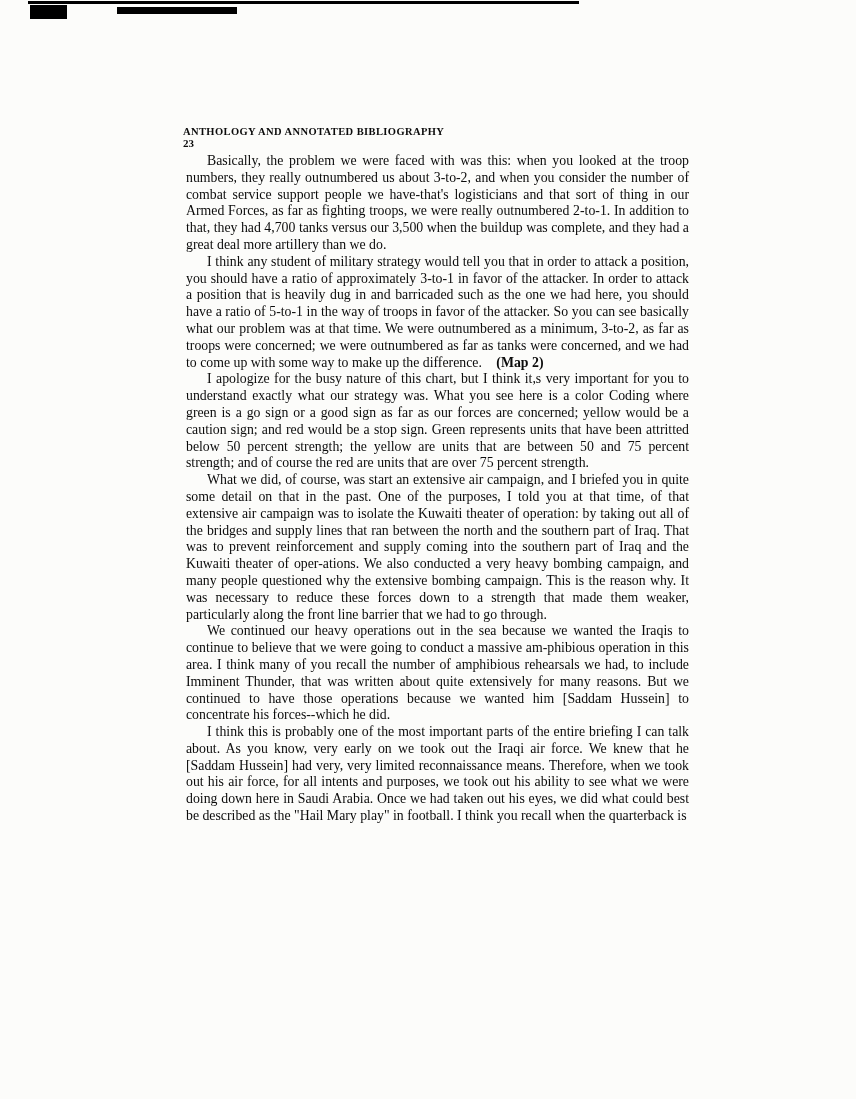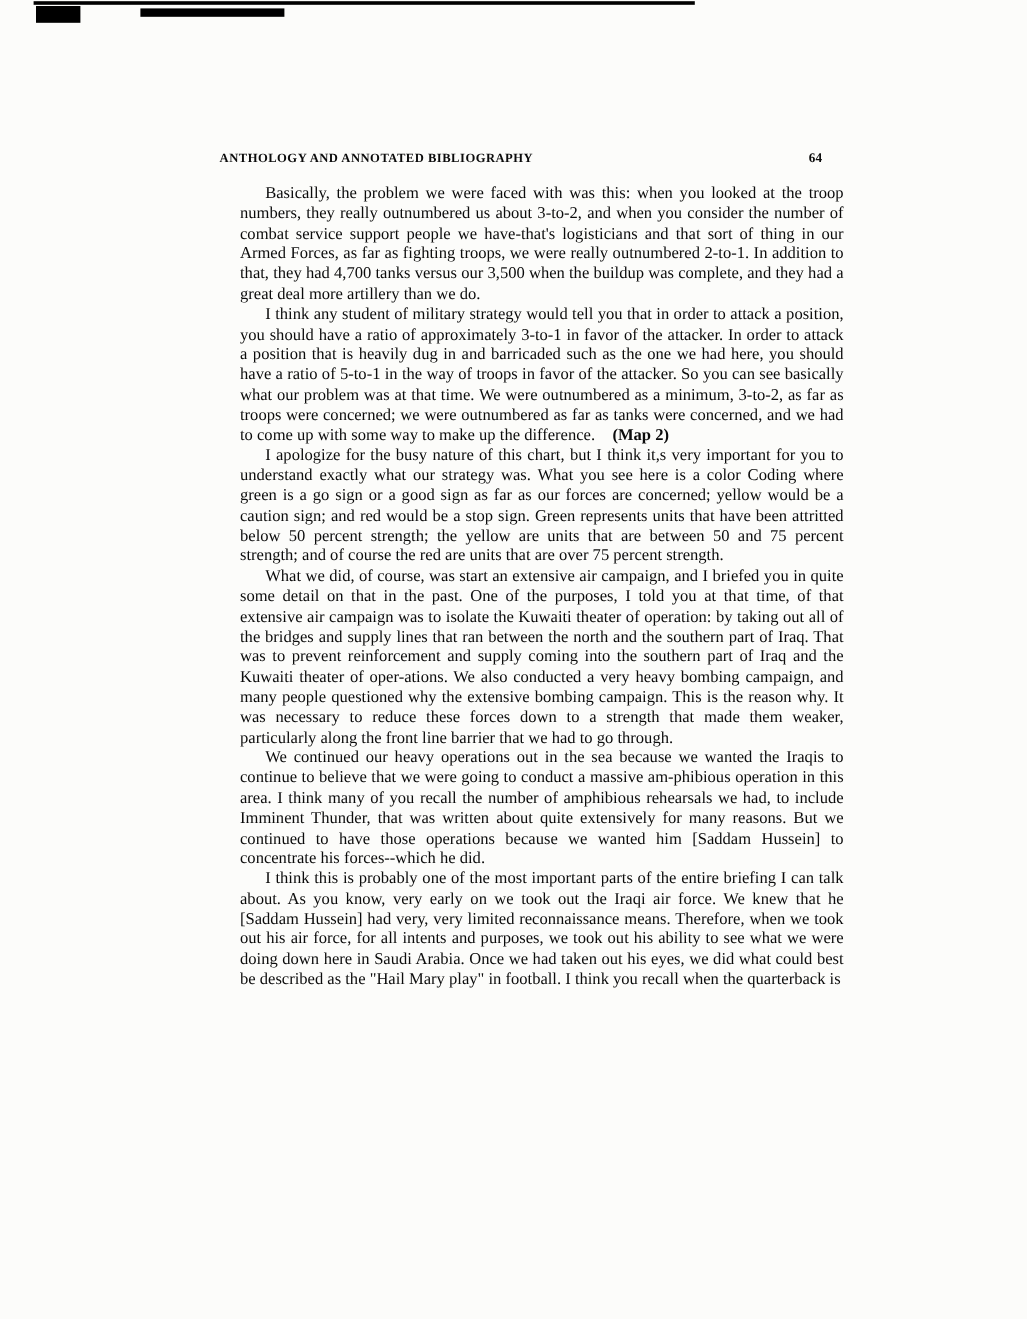--- a/index.html
+++ b/index.html
@@ -18,34 +18,35 @@
   .artifact-bar       { left: 117px; top: 7px;  width: 120px; height: 7px; }
 
   .page-header {
     position: absolute;
     left: 183px;
     top: 126px;
     width: 502px;
     display: flex;
     justify-content: space-between;
     align-items: baseline;
+    flex-direction: column;
   }
   .header-title {
     font-size: 10.5px;
     font-weight: bold;
     letter-spacing: 0.4px;
   }
   .page-number {
     font-size: 11px;
     font-weight: bold;
   }
 
   .body-text {
     position: absolute;
-    left: 200px;
+    left: 186px;
     top: 153px;
     width: 503px;
     font-size: 13.8px;
     line-height: 16.8px;
     text-align: justify;
   }
   .body-text p {
     margin: 0;
     text-indent: 21px;
   }
@@ -53,21 +54,21 @@
 </style>
 </head>
 <body>
 
 <div class="scan-artifact artifact-topline"></div>
 <div class="scan-artifact artifact-block"></div>
 <div class="scan-artifact artifact-bar"></div>
 
 <div class="page-header">
   <span class="header-title">ANTHOLOGY AND ANNOTATED BIBLIOGRAPHY</span>
-  <span class="page-number">64</span>
+  <span class="page-number">23</span>
 </div>
 
 <div class="body-text">
   <p><span>Basically, the problem we were faced with was this: when you looked at the troop numbers, they really outnumbered us about 3-to-2, and when you consider the number of combat service support people we have-that's logisticians and that sort of thing in our Armed Forces, as far as fighting troops, we were really outnumbered 2-to-1.  In addition to that, they had 4,700 tanks versus our 3,500 when the buildup was complete, and they had a great deal more artillery than we do.</span><span class="bold-suffix"></span></p>
   <p><span>I think any student of military strategy would tell you that in order to attack a position, you should have a ratio of approximately 3-to-1 in favor of the attacker. In order to attack a position that is heavily dug in and barricaded such as the one we had here, you should have a ratio of 5-to-1 in the way of troops in favor of the attacker.  So you can see basically what our problem was at that time.  We were outnumbered as a minimum, 3-to-2, as far as troops were concerned; we were outnumbered as far as tanks were concerned, and we had to come up with some way to make up the difference. </span><span class="bold-suffix">(Map 2)</span></p>
   <p><span>I apologize for the busy nature of this chart, but I think it,s very important for you to understand exactly what our strategy was. What you see here is a color Coding where green is a go sign or a good sign as far as our forces are concerned; yellow would be a caution sign; and red would be a stop sign. Green represents units that have been attritted below 50 percent strength; the yellow are units that are between 50 and 75 percent strength; and of course the red are units that are over 75 percent strength.</span><span class="bold-suffix"></span></p>
   <p><span>What we did, of course, was start an extensive air campaign, and I briefed you in quite some detail on that in the past. One of the purposes, I told you at that time, of that extensive air campaign was to isolate the Kuwaiti theater of operation: by taking out all of the bridges and supply lines that ran between the north and the southern part of Iraq.  That was to prevent reinforcement and supply coming into the southern part of Iraq and the Kuwaiti theater of oper-ations.  We also conducted a very heavy bombing campaign, and many people questioned why the extensive bombing campaign.  This is the reason why.  It was necessary to reduce these forces down to a strength that made them weaker, particularly along the front line barrier that we had to go through.</span><span class="bold-suffix"></span></p>
   <p><span>We continued our heavy operations out in the sea because we wanted the Iraqis to continue to believe that we were going to conduct a massive am-phibious operation in this area. I think many of you recall the number of amphibious rehearsals we had, to include Imminent Thunder, that was written about quite extensively for many reasons.  But we continued to have those operations because we wanted him [Saddam Hussein] to concentrate his forces--which he did.</span><span class="bold-suffix"></span></p>
   <p><span>I think this is probably one of the most important parts of the entire briefing I can talk about.  As you know, very early on we took out the Iraqi air force. We knew that he [Saddam Hussein] had very, very limited reconnaissance means.  Therefore, when we took out his air force, for all intents and purposes, we took out his ability to see what we were doing down here in Saudi Arabia. Once we had taken out his eyes, we did what could best be described as the "Hail Mary play" in football. I think you recall when the quarterback is</span><span class="bold-suffix"></span></p>
 </div>

